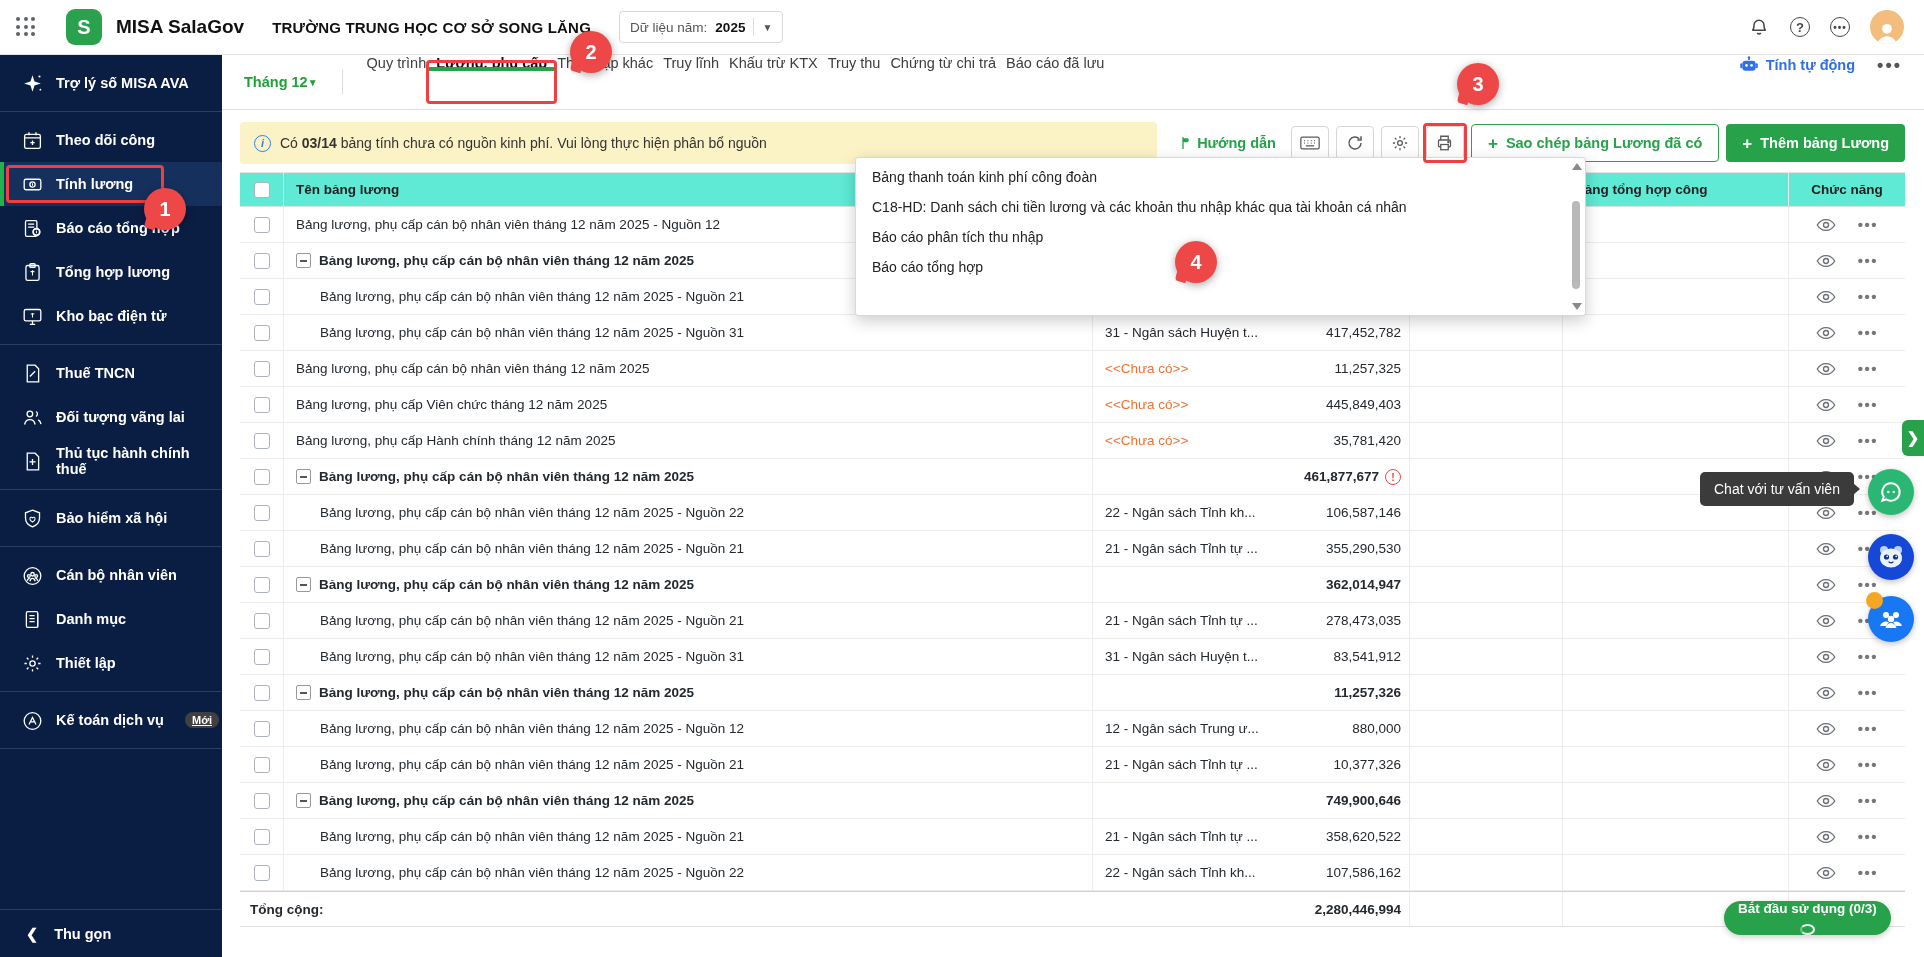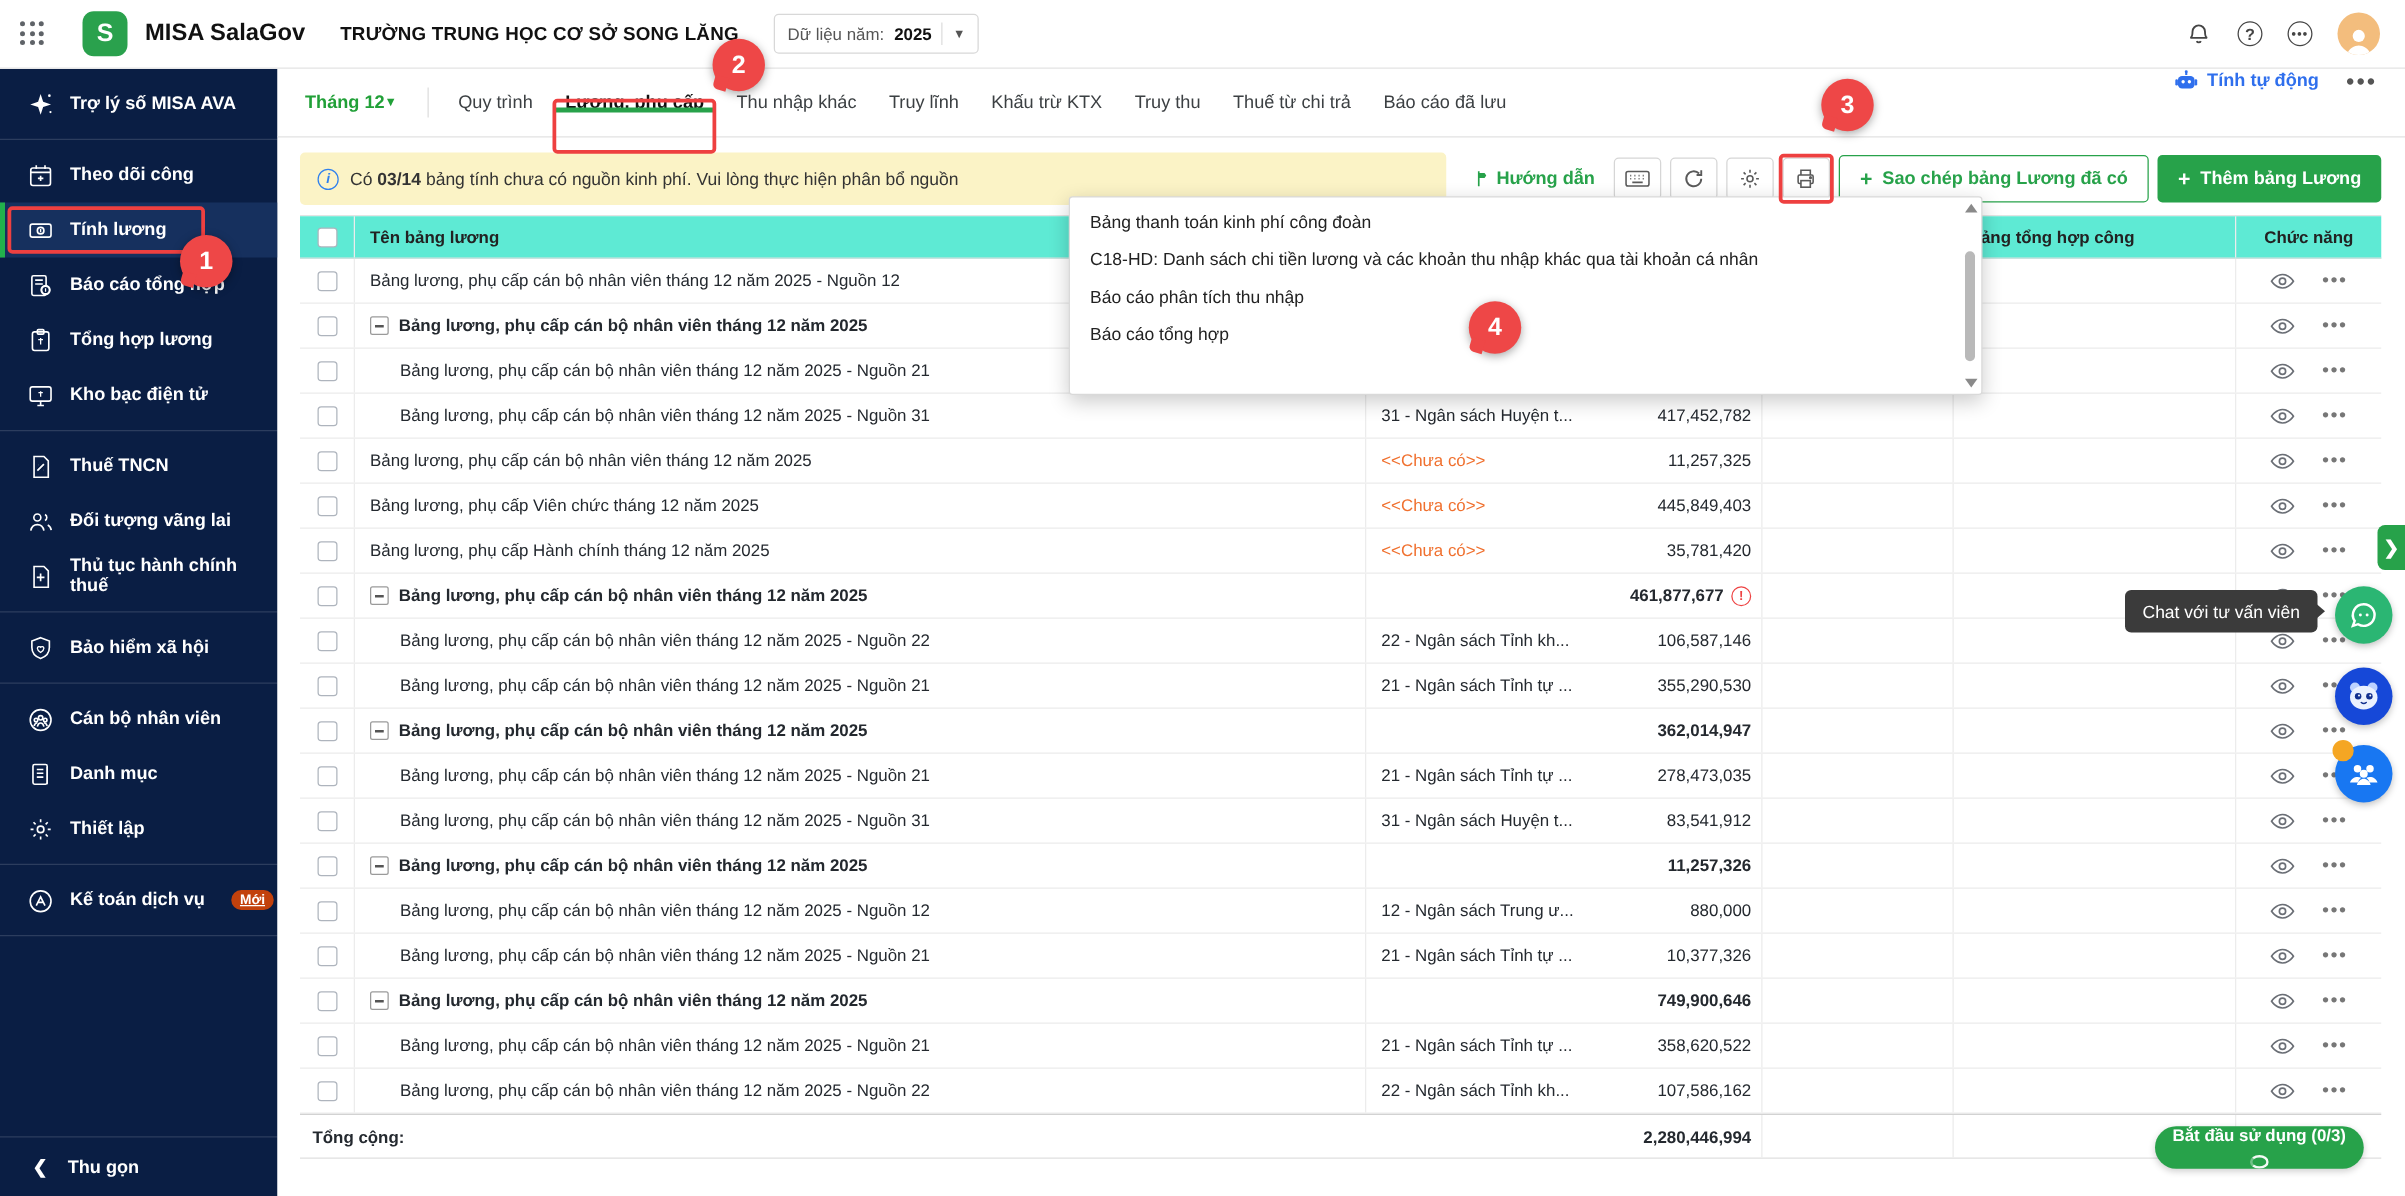--- a/index.html
+++ b/index.html
@@ -29,21 +29,21 @@
 
   
   .layout { display:flex; height:902px; }
   .sidebar { width:222px; background:#0a1e44; color:#fff; display:flex; flex-direction:column; padding-top:6px; flex:none; }
   .side-item { height:44px; display:flex; align-items:center; gap:13px; padding-left:22px;
     font-size:14.5px; font-weight:600; cursor:pointer; position:relative; }
   .side-item .ic { width:21px; height:21px; flex:none; display:flex; }
   .side-item.active { background:#16305e; }
   .side-item.active::before { content:''; position:absolute; left:0; top:0; bottom:0; width:4px; background:#22b14c; }
   .side-div { border-top:1px solid rgba(255,255,255,.14); margin:6px 0; }
-  .new-badge { background:#c2410c; color:#fff; font-size:11px; font-weight:700; border-radius:9px; padding:2px 7px; margin-left:8px;text-decoration:underline;}
+  .new-badge { background:#404040; color:#fff; font-size:11px; font-weight:700; border-radius:9px; padding:2px 7px; margin-left:8px;text-decoration:underline;}
   .side-spacer { flex:1; }
   .collapse-row { height:48px; border-top:1px solid rgba(255,255,255,.14); display:flex; align-items:center;
     gap:16px; padding-left:26px; font-size:14.5px; font-weight:600; cursor:pointer; }
   .red-frame { position:absolute; border:3px solid #ee4040; border-radius:4px; pointer-events:none; z-index:55; }
 
   .main { flex:1; display:flex; flex-direction:column; min-width:0; }
 
   
   .tabbar { height:55px; background:#fff; border-bottom:1px solid #e2e2e2; display:flex; align-items:stretch;
     padding:0 22px; gap:24px; position:relative; z-index:10;}
@@ -339,42 +339,42 @@
     </div>
   </aside>
 
   <main class="main">
     <div class="tabbar">
       <div class="month-sel">
         <span>Tháng 12</span>
         <span class="chev" style="color:#21a038;">▼</span>
       </div>
       <div class="tab-div"></div>
-      <div id="tabs" style="display:flex; gap:26px; align-items:center;">
+      <div id="tabs" style="display:flex; gap:10px; align-items:flex-start;">
           <div class="tab">
             <span>Quy trình</span>
           </div>
           <div class="tab active">
             <span>Lương, phụ cấp</span>
             <div class="red-frame" style="left: -10px; right: -10px; top: 5px; height: 44px;"></div>
           </div>
           <div class="tab">
             <span>Thu nhập khác</span>
           </div>
           <div class="tab">
             <span>Truy lĩnh</span>
           </div>
           <div class="tab">
             <span>Khấu trừ KTX</span>
           </div>
           <div class="tab">
             <span>Truy thu</span>
           </div>
           <div class="tab">
-            <span>Thuế từ chi trả</span>
+            <span>Chứng từ chi trả</span>
           </div>
           <div class="tab">
             <span>Báo cáo đã lưu</span>
           </div>
         </div>
       <div class="tab-right">
         <div class="autocalc">
           <svg width="20" height="20" viewBox="0 0 24 24">
             <rect x="4" y="7" width="16" height="12" rx="4" fill="#2f6fed"></rect>
             <rect x="1.5" y="10" width="2.5" height="6" rx="1.2" fill="#2f6fed"></rect>

